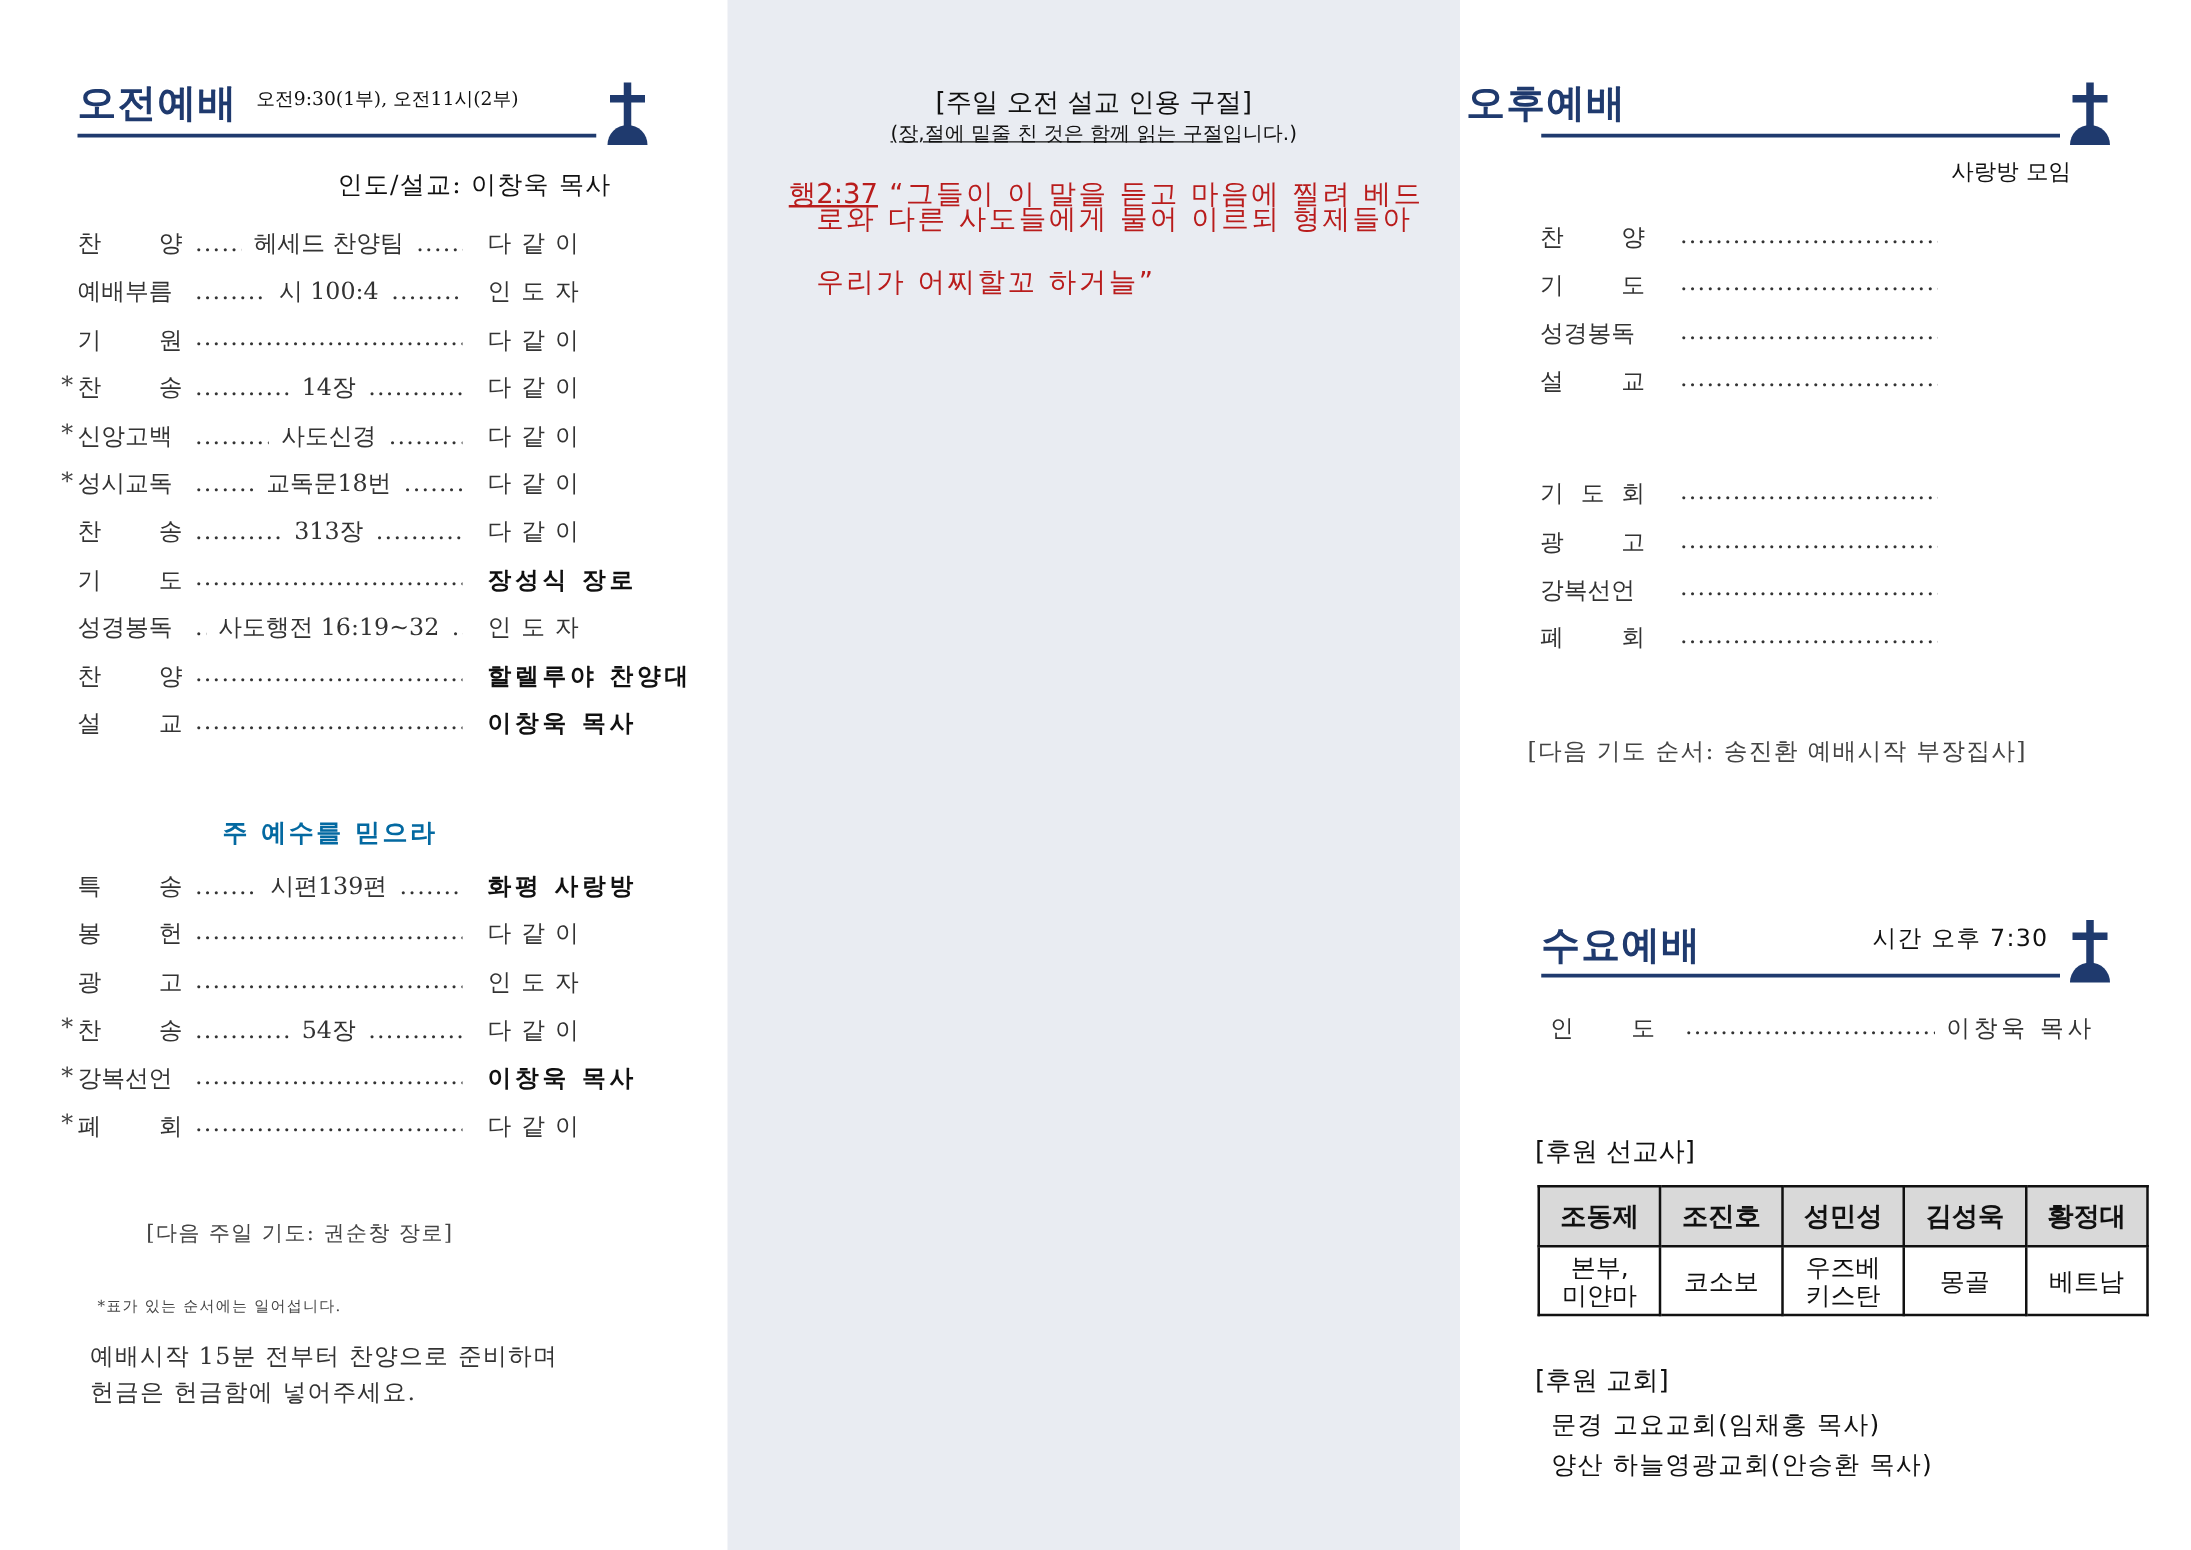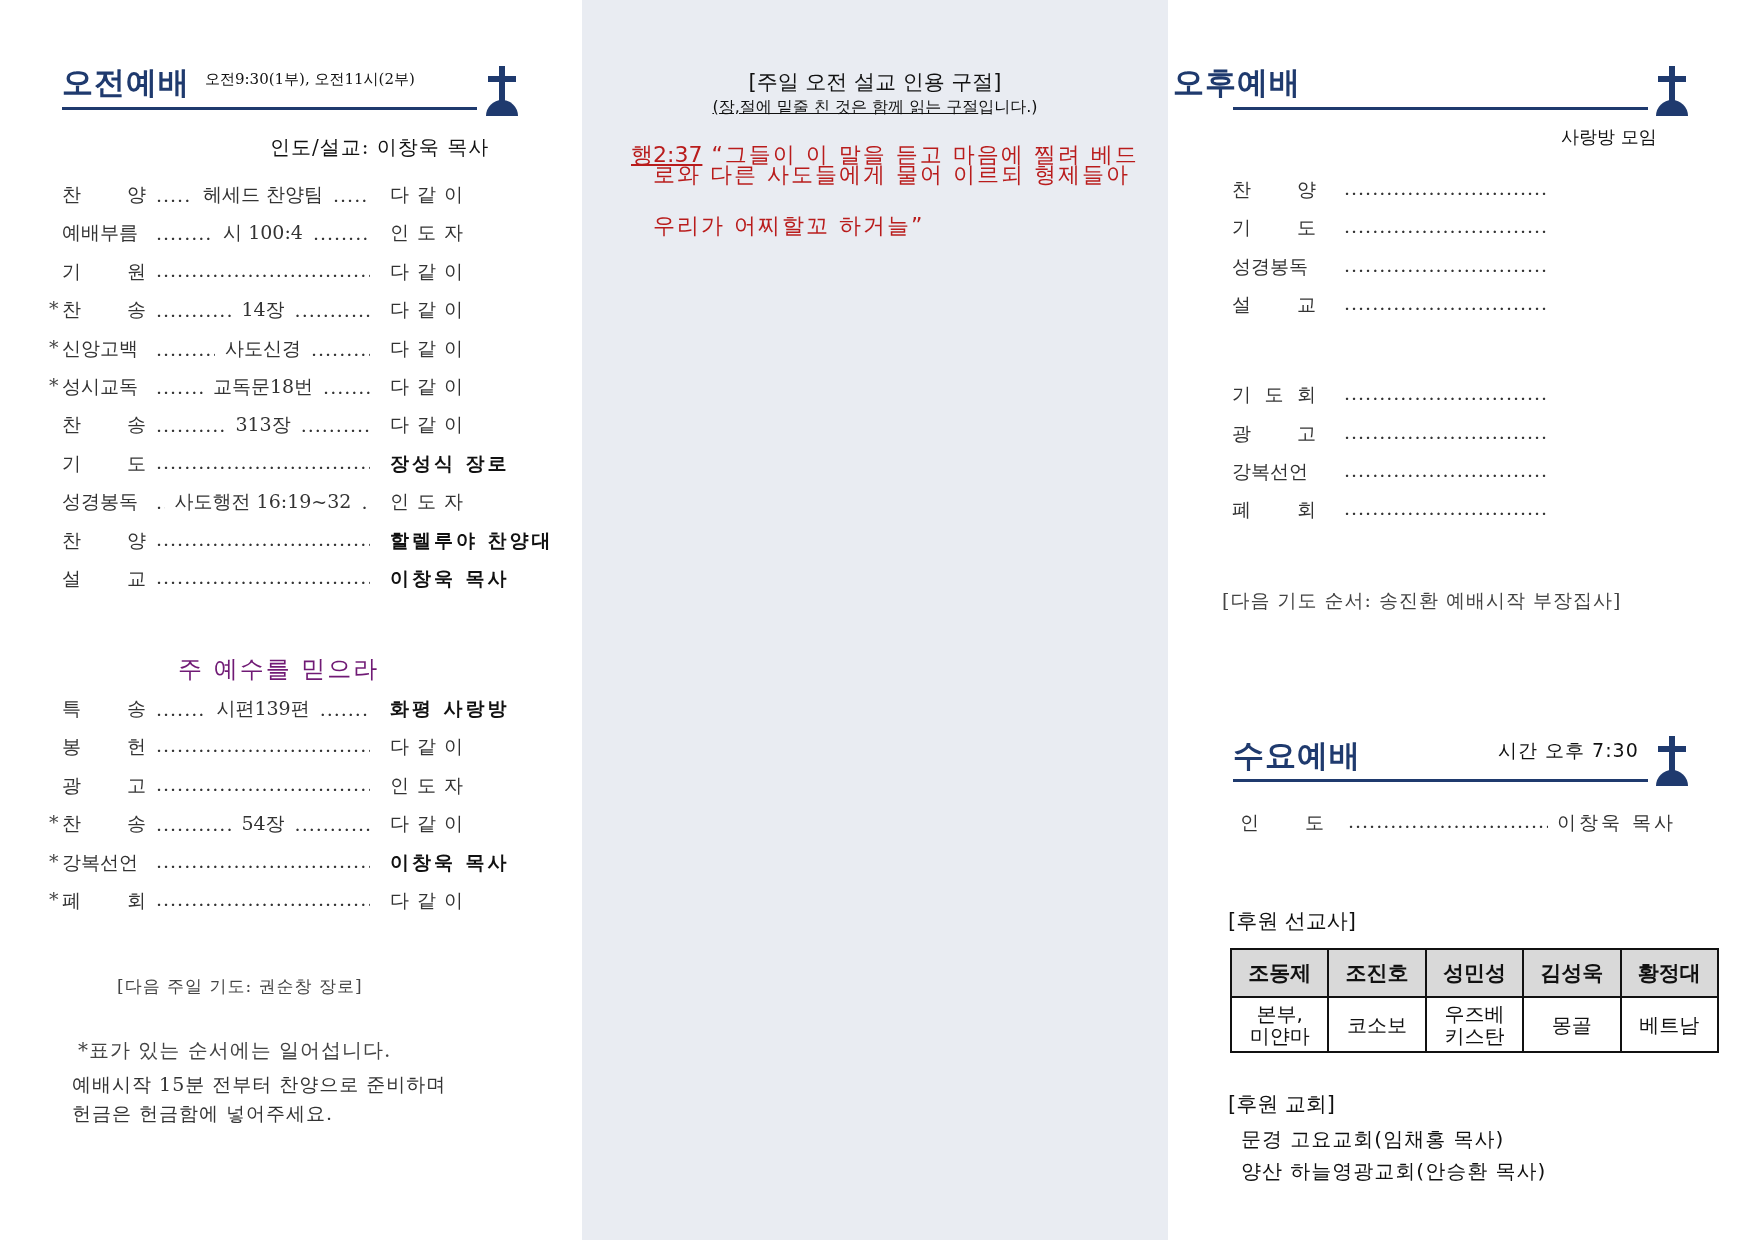--- a/index.html
+++ b/index.html
@@ -21,21 +21,21 @@
     .row span { position: absolute; top: 0; }
     .star { left: 49px; color: #444; }
     .lbl { left: 62px; width: 84px; display: flex; justify-content: space-between; }
     .mid { left: 156px; width: 214px; display: flex; justify-content: space-between; align-items: center; }
     .mid .dots { flex: 1; overflow: hidden; letter-spacing: 1px; color: #333; }
     .mid .dots::before { content: "...................................................................................................."; }
     .mid .val { padding: 0 10px; }
     .who { left: 390px; letter-spacing: 8px; }
     .who.bold { font-weight: bold; letter-spacing: 3px; color: #111; font-family: "DejaVu Sans", sans-serif; font-size: 19px; }
 
-    .center-text { position: absolute; font-size: 24px; font-weight: normal; letter-spacing: 2px; color: #701a75; }
+    .center-text { position: absolute; font-size: 20px; font-weight: bold; letter-spacing: 2px; color: #0369a1; }
 
     .note { position: absolute; font-size: 17px; color: #444; letter-spacing: 1px; white-space: nowrap; }
     .note2 { position: absolute; font-size: 19px; color: #333; letter-spacing: 1px; white-space: nowrap; }
 
     .quote-title { position: absolute; left: 582px; width: 586px; text-align: center; font-family: "DejaVu Sans", sans-serif; font-size: 21px; color: #111; }
     .quote-sub { position: absolute; left: 582px; width: 586px; text-align: center; font-family: "DejaVu Sans", sans-serif; font-size: 16px; color: #111; }
     .quote-sub .u { text-decoration: underline; }
     .verse { position: absolute; font-family: "DejaVu Sans", sans-serif; font-size: 22px; color: #b91c1c; white-space: nowrap; letter-spacing: 2px; }
     .verse .ref { text-decoration: underline; letter-spacing: 0; }
 
@@ -260,21 +260,21 @@
         <span style="position: static;">회</span>
       </span>
       <span class="mid">
         <span class="dots" style="position: static;"></span>
       </span>
       <span class="who">다같이</span>
     </div>
   </div>
 
 <div class="note" style="left:117px; top:975px;">[다음 주일 기도: 권순창 장로]</div>
-<div class="note" style="left:78px; top:1037px; font-size:20px;">*표가 있는 순서에는 일어섭니다.</div>
+<div class="note" style="left:78px; top:1037px; font-size:12px;">*표가 있는 순서에는 일어섭니다.</div>
 <div class="note2" style="left:72px; top:1072px;">예배시작 15분 전부터 찬양으로 준비하며</div>
 <div class="note2" style="left:72px; top:1101px;">헌금은 헌금함에 넣어주세요.</div>
 
 <div class="quote-title" style="top:68px;">[주일 오전 설교 인용 구절]</div>
 <div class="quote-sub" style="top:97px;"><span class="u">(장,절에 밑줄 친 것은 함께 읽는 구절</span><span>입니다.)</span></div>
 <div class="verse" style="left:631px; top:140px;"><span class="ref">행2:37</span> <span>“그들이 이 말을 듣고 마음에 찔려 베드</span></div>
 <div class="verse" style="left:653px; top:160px;">로와 다른 사도들에게 물어 이르되 형제들아</div>
 <div class="verse" style="left:653px; top:211px;">우리가 어찌할꼬 하거늘”</div>
 
 <div class="sec-title" style="left:1173px; top:62px;">오후예배</div>

